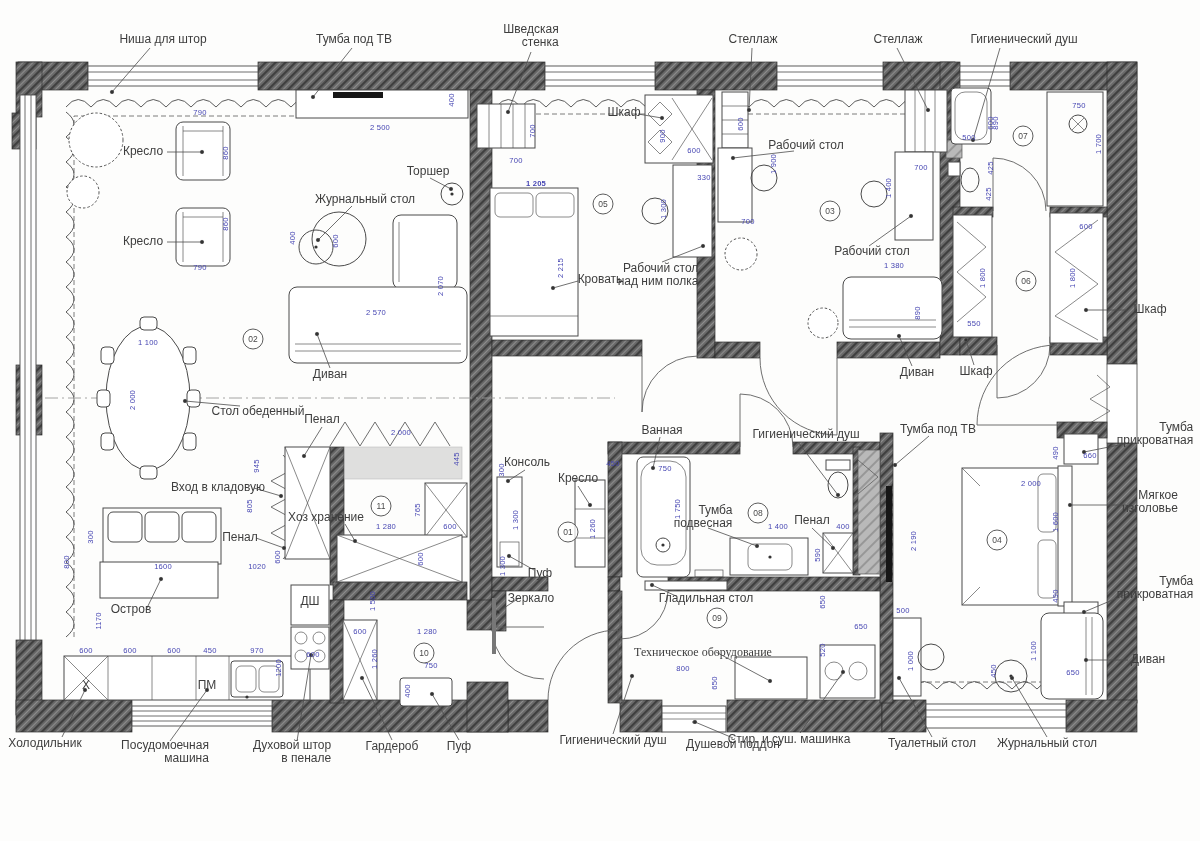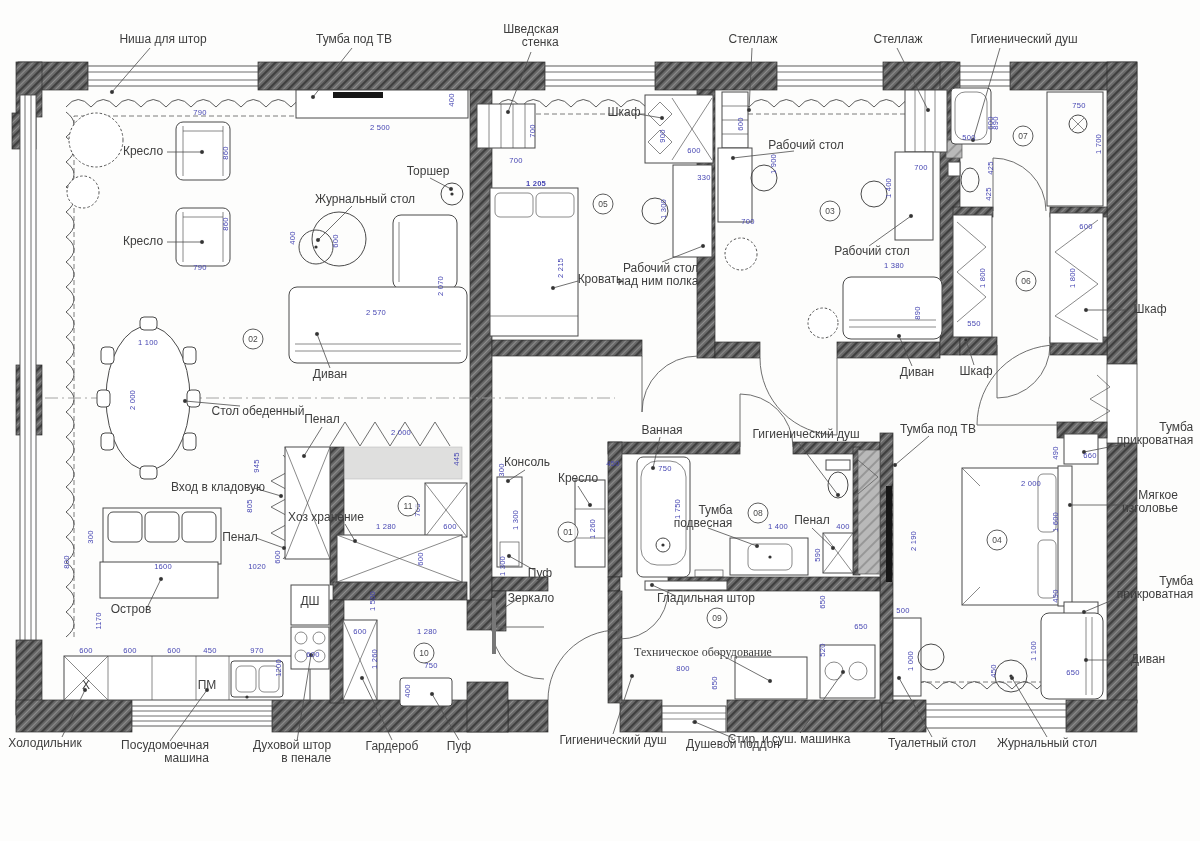--- a/index.html
+++ b/index.html
@@ -442,21 +442,21 @@
       <div class="ann label" style="left: 310px; top: 602px;">ДШ</div>
       <div class="ann label" style="left: 527px; top: 463px;">Консоль</div>
       <div class="ann label" style="left: 540px; top: 574px;">Пуф</div>
       <div class="ann label" style="left: 531px; top: 599px;">Зеркало</div>
       <div class="ann label" style="left: 662px; top: 431px;">Ванная</div>
       <div class="ann label" style="left: 806px; top: 435px;">Гигиенический душ</div>
       <div class="ann label" style="left: 578px; top: 479px;">Кресло</div>
       <div class="ann label" style="left: 703px; top: 517px;">Тумба
 подвесная</div>
       <div class="ann label" style="left: 812px; top: 521px;">Пенал</div>
-      <div class="ann label" style="left: 706px; top: 599px;">Гладильная штор</div>
+      <div class="ann label" style="left: 706px; top: 599px;">Гладильная стол</div>
       <div class="ann label" style="left: 703px; top: 653px; font-family: Liberation Serif, serif;">Техническое оборудование</div>
       <div class="ann label" style="left: 938px; top: 430px;">Тумба под ТВ</div>
       <div class="ann label" style="left: 1155px; top: 434px;">Тумба
 прикроватная</div>
       <div class="ann label" style="left: 1150px; top: 502px;">Мягкое
 изголовье</div>
       <div class="ann label" style="left: 1155px; top: 588px;">Тумба
 прикроватная</div>
       <div class="ann label" style="left: 1148px; top: 660px;">Диван</div>
       <div class="ann label" style="left: 45px; top: 744px;">Холодильник</div>
@@ -561,19 +561,19 @@
       <div class="ann dim rot" style="left: 911px; top: 661px;">1 000</div>
       <div class="ann dim rot" style="left: 994px; top: 671px;">450</div>
       <div class="ann dim rot" style="left: 1034px; top: 651px;">1 100</div>
       <div class="ann dim" style="left: 1073px; top: 673px;">650</div>
       <div class="ann room" style="left: 253px; top: 339px;">02</div>
       <div class="ann room" style="left: 603px; top: 204px;">05</div>
       <div class="ann room" style="left: 830px; top: 211px;">03</div>
       <div class="ann room" style="left: 1023px; top: 136px;">07</div>
       <div class="ann room" style="left: 1026px; top: 281px;">06</div>
       <div class="ann room" style="left: 556px; top: 532px; margin-left: 12px;">01</div>
-      <div class="ann room" style="left: 381px; top: 506px; margin-left: 27px;">11</div>
+      <div class="ann room" style="left: 381px; top: 506px;">11</div>
       <div class="ann room" style="left: 424px; top: 653px; text-align: center;">10</div>
       <div class="ann room" style="left: 758px; top: 513px;">08</div>
       <div class="ann room" style="left: 717px; top: 618px;">09</div>
       <div class="ann room" style="left: 997px; top: 540px;">04</div>
     </div>
 </div>
 
 </body></html>

